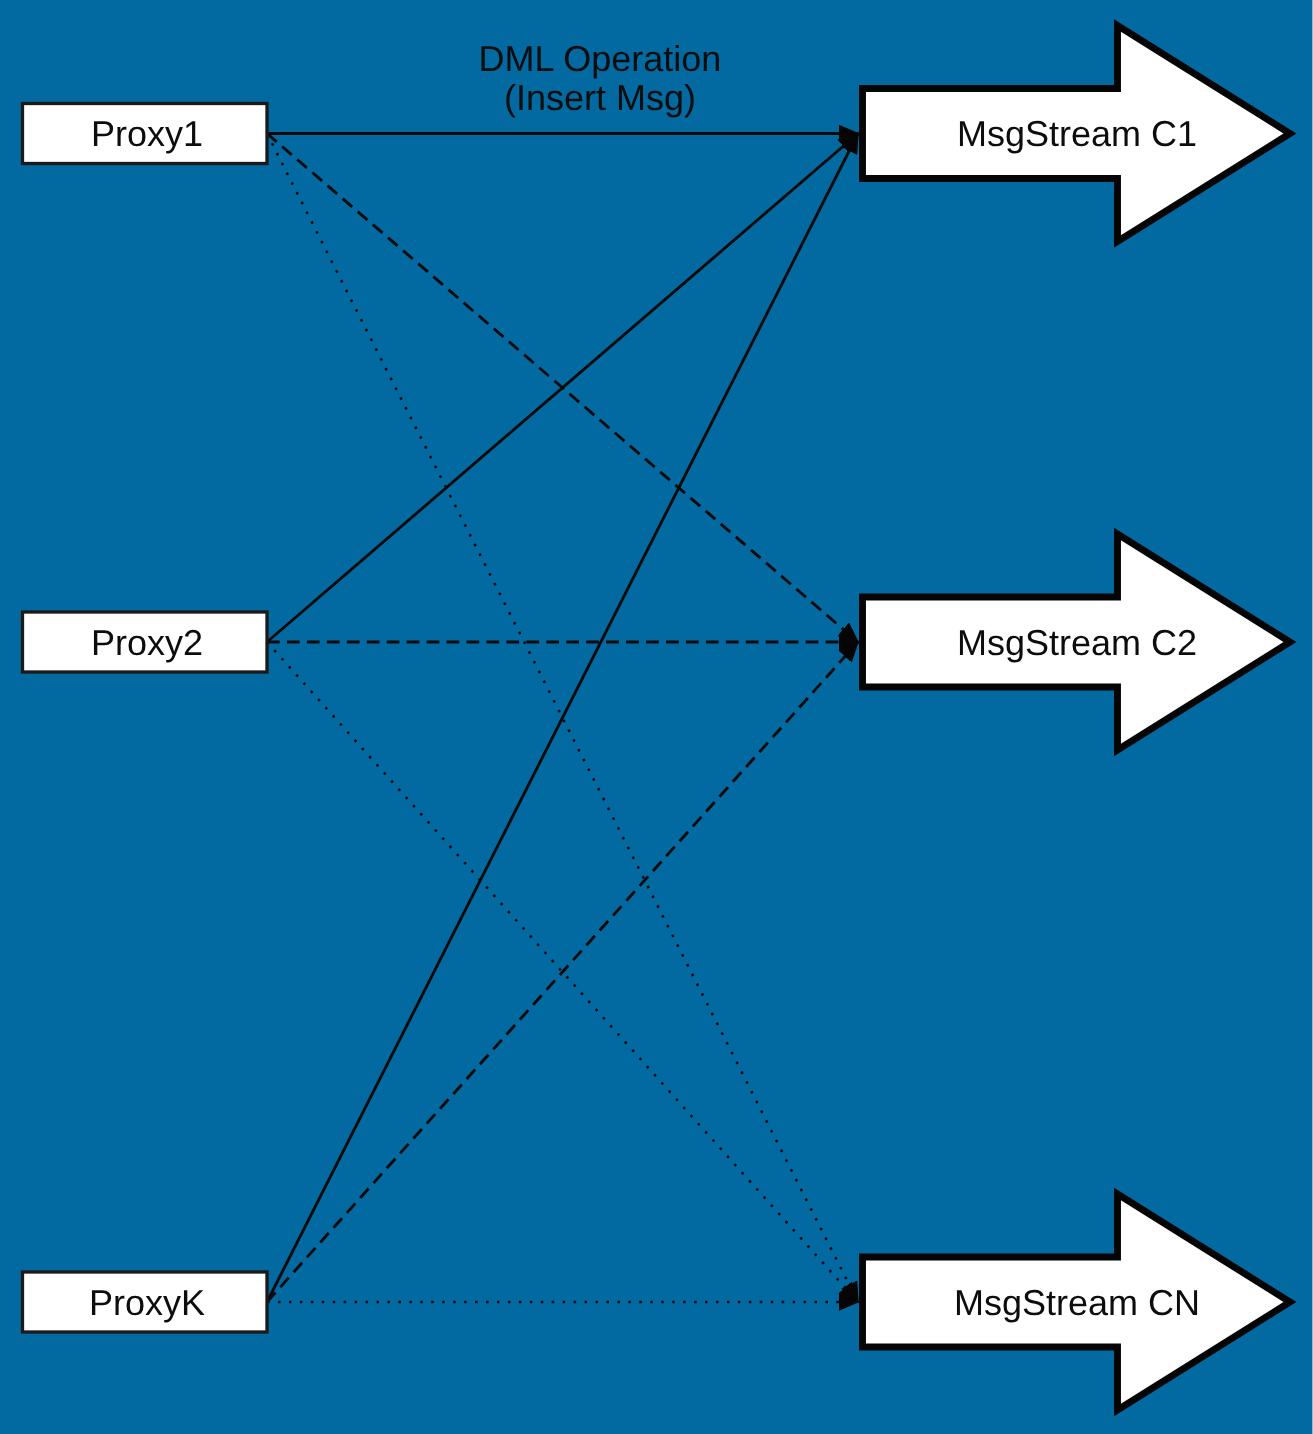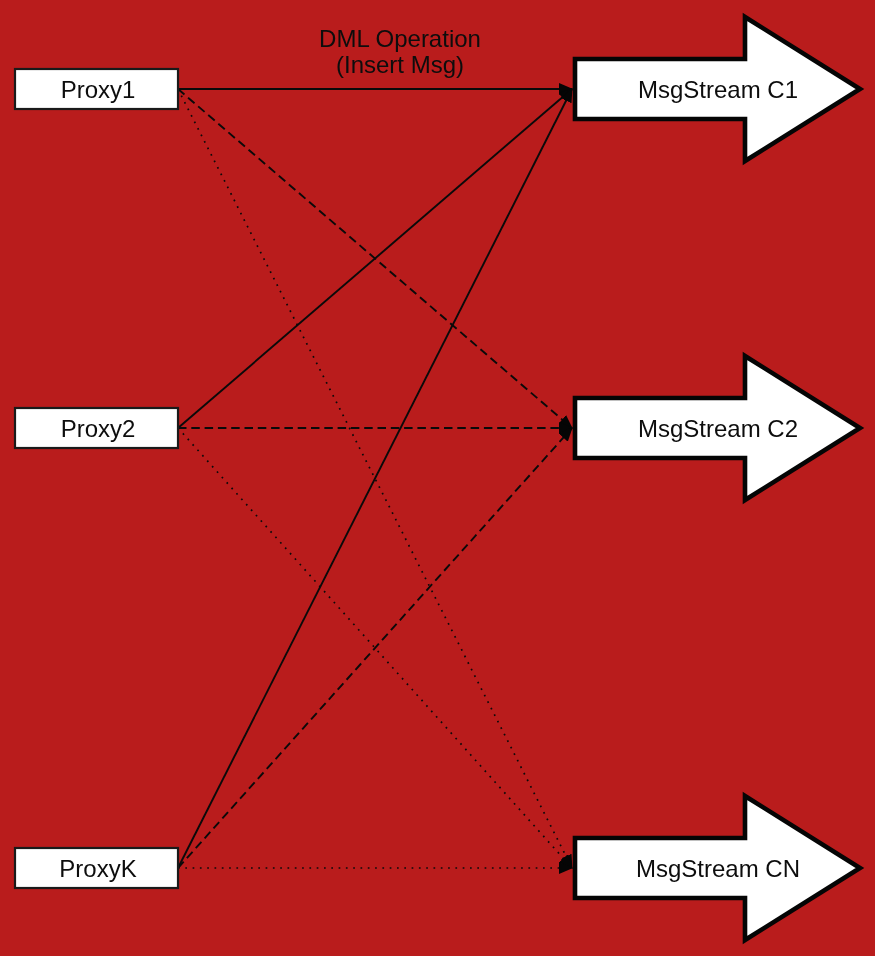--- a/index.html
+++ b/index.html
@@ -3,21 +3,21 @@
 <meta charset="utf-8">
 <style>
   html, body {
     margin: 0;
     padding: 0;
     background: #ffffff;
   }
   .canvas-wrap {
     width: 875px;
     height: 956px;
-    background: #b91c1c;
+    background: #0369a1;
     position: relative;
     overflow: hidden;
   }
   svg { display: block; }
   .diagram-label {
     font-family: "Liberation Sans", "DejaVu Sans", sans-serif;
     font-size: 24px;
     fill: #0d0d0d;
   }
   .node-box {

